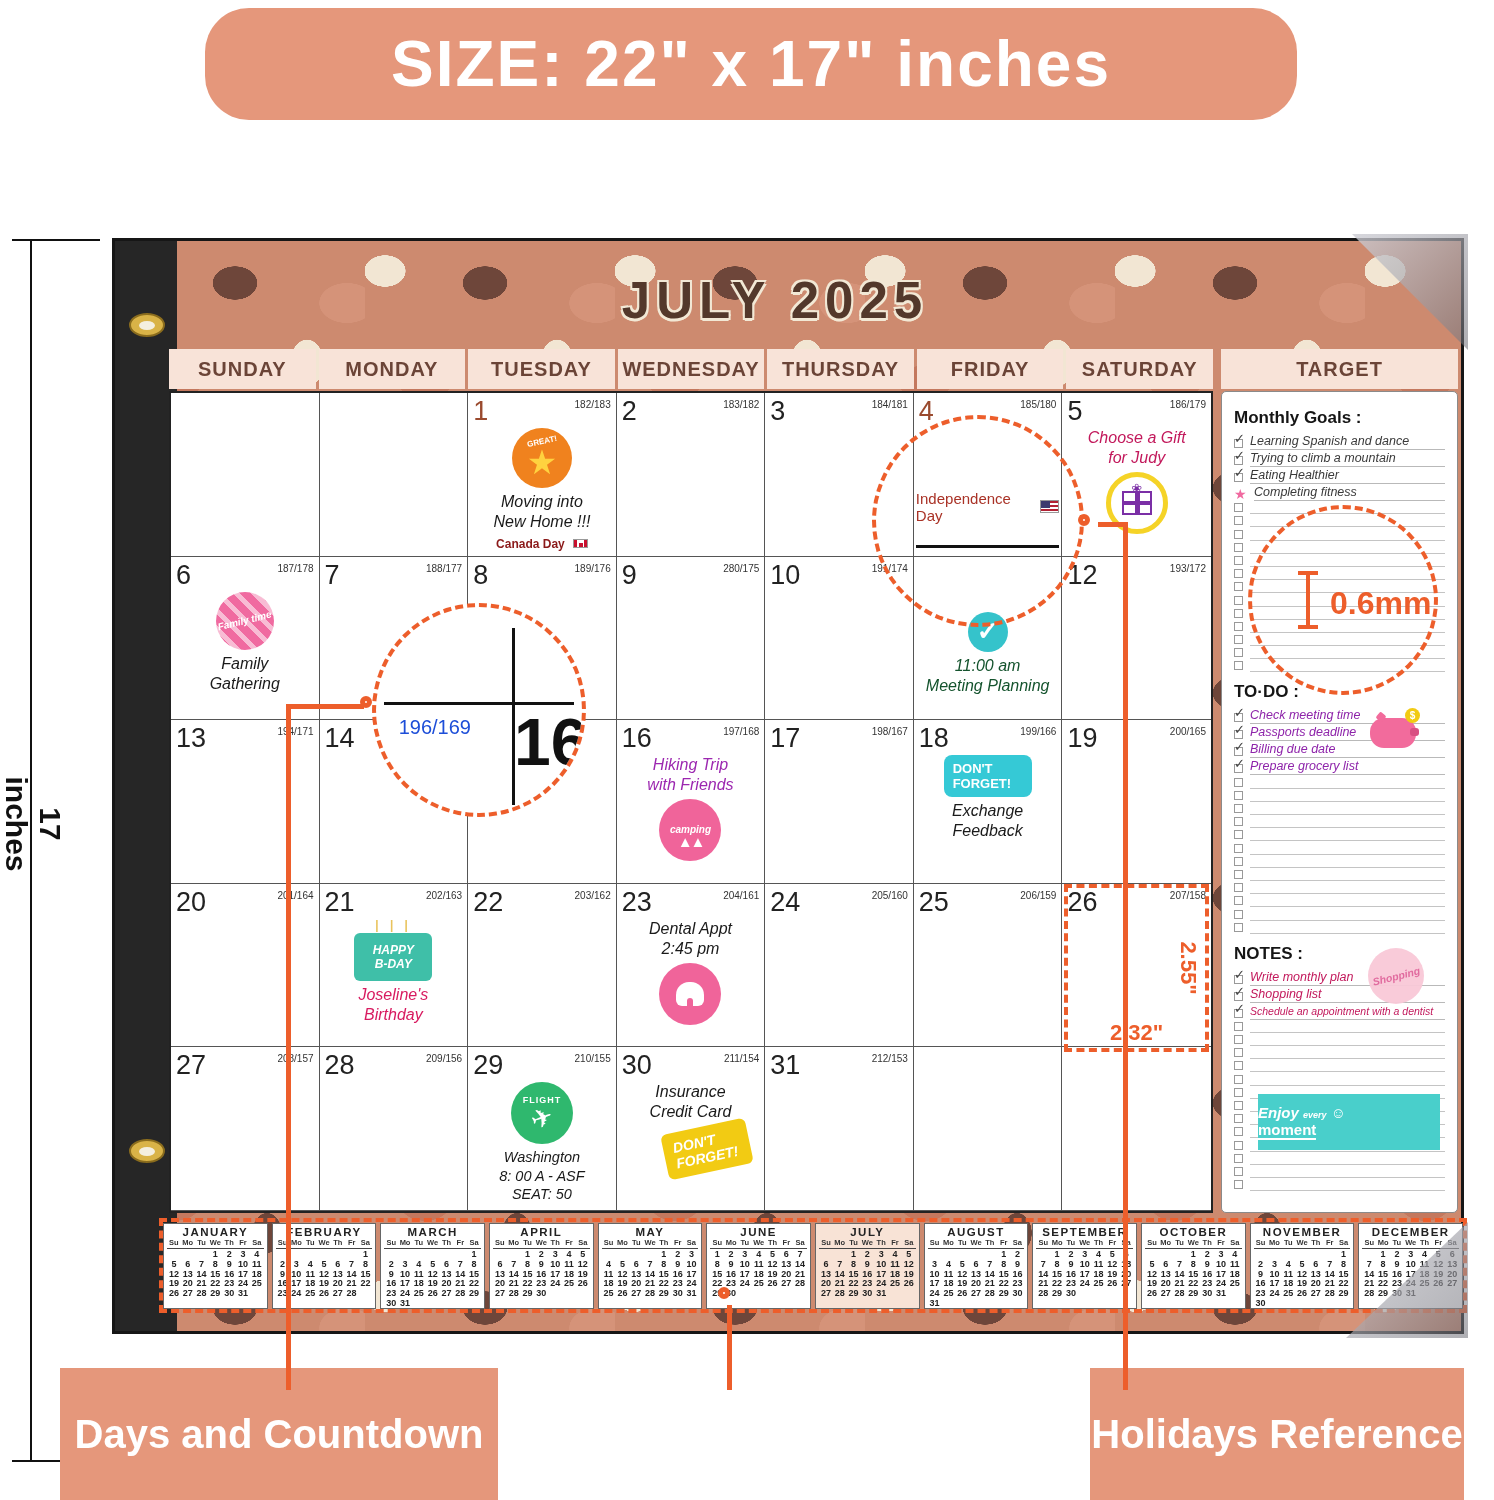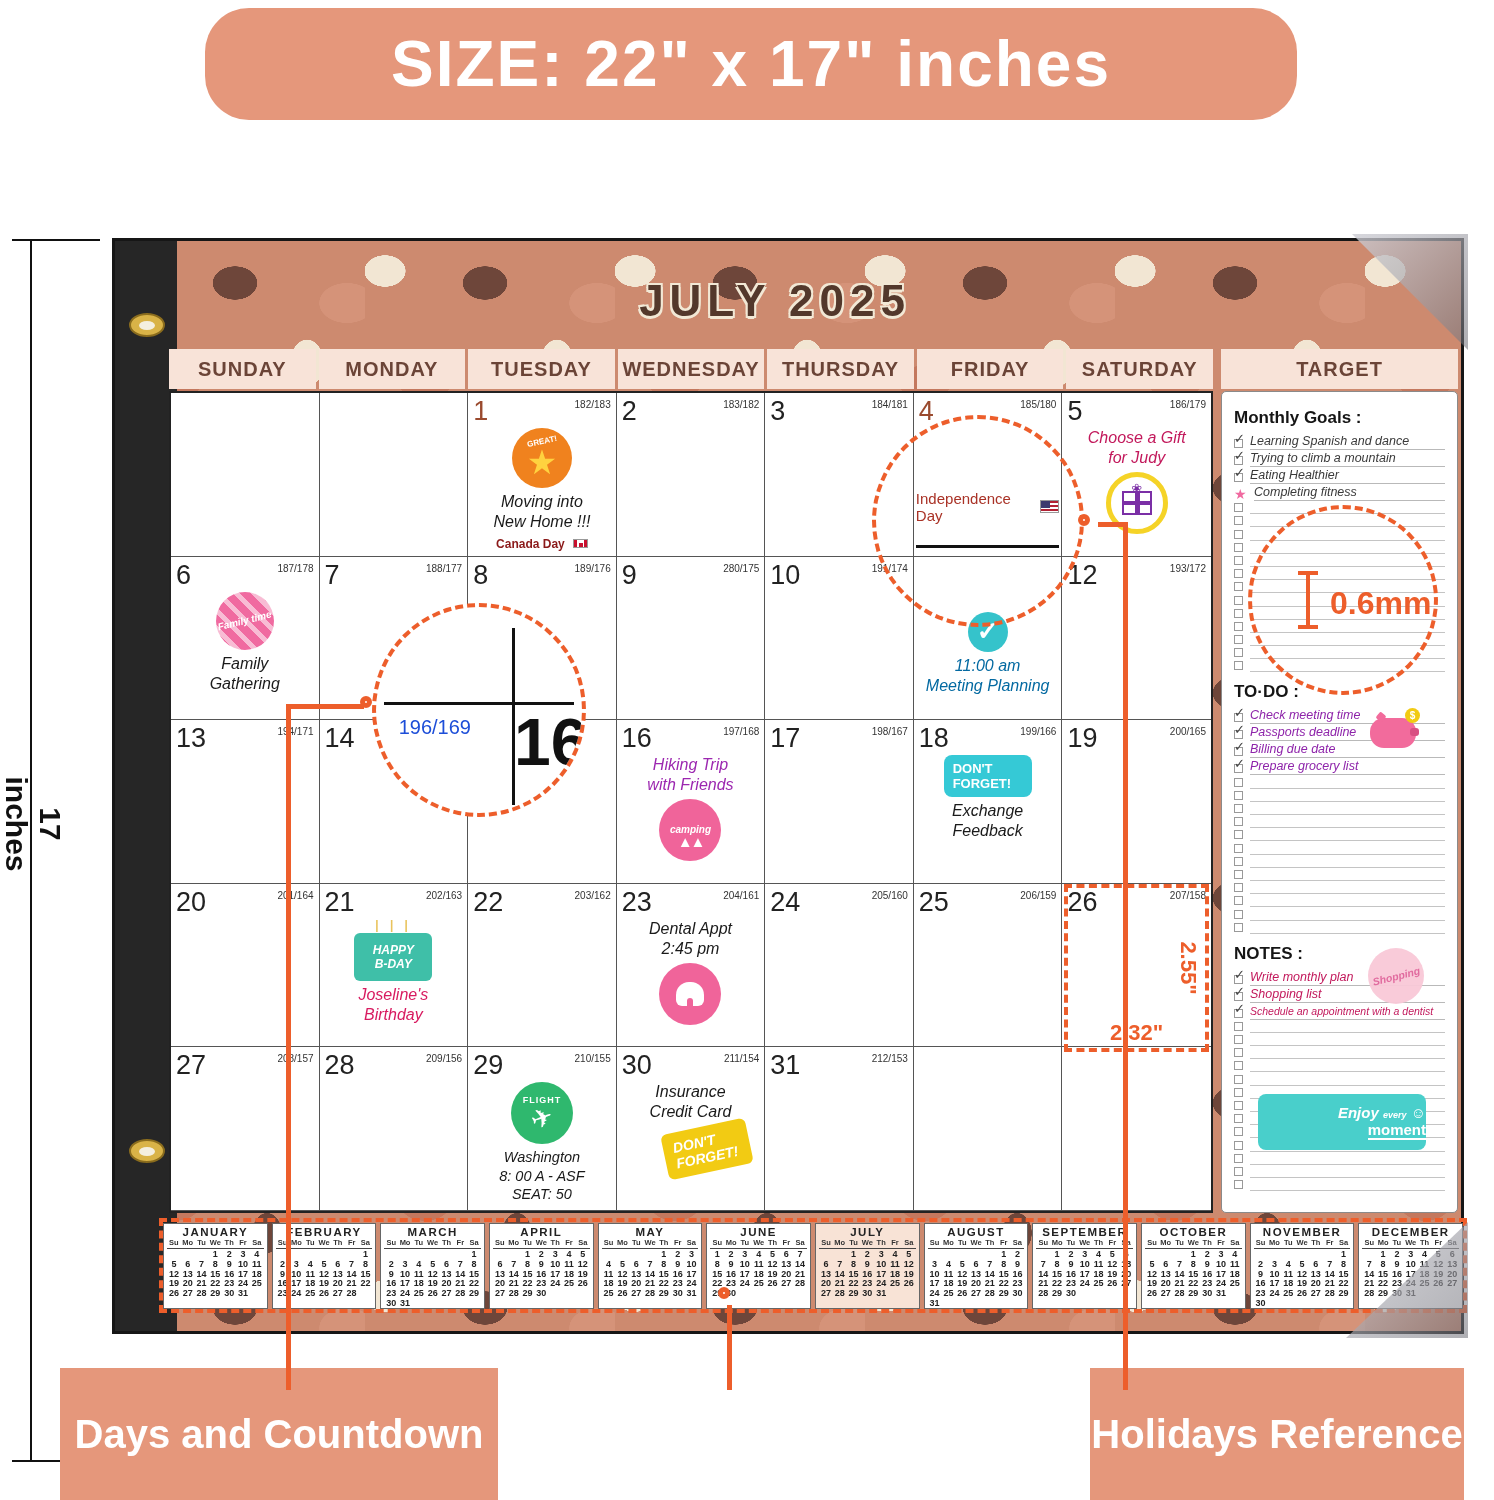--- a/index.html
+++ b/index.html
@@ -32,21 +32,21 @@
       radial-gradient(ellipse 46px 32px at 60px 142px, #C4785E 0 55%, transparent 56%),
       radial-gradient(ellipse 28px 38px at 152px 172px,#6E463A 0 52%, transparent 53%),
       radial-gradient(ellipse 50px 36px at 232px 62px, #D59379 0 55%, transparent 56%);
     background-size:250px 205px; }
   .binding { position:absolute; left:0; top:0; width:62px; height:100%; background:#262626; }
   .grommet { position:absolute; left:14px; width:36px; height:24px; border-radius:50%;
     background:#D9B347; border:2px solid #8a6c1d; display:flex; align-items:center; justify-content:center; }
   .grommet::after { content:""; width:16px; height:9px; border-radius:50%; background:#f4efdf; }
 
   .cal-title { position:absolute; left:330px; top:14px; width:660px; height:92px; text-align:center;
-    font-size:44px; font-weight:900; letter-spacing:6px; color:#53382B; line-height:92px;
+    font-size:51px; font-weight:900; letter-spacing:6px; color:#53382B; line-height:92px;
     text-shadow:-2px -2px 0 #F2E8D5, 2px -2px 0 #F2E8D5, -2px 2px 0 #F2E8D5, 2px 2px 0 #F2E8D5, 0 3px 0 #F2E8D5; }
 
   .day-strip { position:absolute; left:54px; top:108px; width:1044px; height:40px;
     display:grid; grid-template-columns:repeat(7,1fr); gap:3px; }
   .day-box, .target-box { background:#F8E3D8; color:#6B4437; font-weight:700; font-size:20px;
     display:flex; align-items:center; justify-content:center; letter-spacing:1px; }
   .target-box { position:absolute; left:1106px; top:108px; width:237px; height:40px; }
 
   .main-grid { position:absolute; left:54px; top:150px; width:1044px; height:822px;
     background:#fff; border:2px solid #222; display:grid;
@@ -130,22 +130,22 @@
   .notes .sb-text.long { font-size:10.5px; }
   .stk-piggy { position:absolute; left:148px; top:318px; width:52px; height:40px; }
   .piggy-body { position:absolute; left:0; top:8px; width:46px; height:30px; background:#F26B9C; border-radius:14px; }
   .piggy-body::before { content:""; position:absolute; right:-3px; top:10px; width:9px; height:8px; background:#D94F82; border-radius:3px; }
   .piggy-body::after { content:""; position:absolute; left:7px; top:-5px; width:8px; height:8px; background:#F26B9C; border-radius:2px; transform:rotate(40deg); }
   .piggy-coin { position:absolute; right:2px; top:-2px; width:15px; height:15px; border-radius:50%;
     background:#F2CB13; color:#fff; font-size:10px; font-weight:800; text-align:center; line-height:15px; }
   .stk-shopping { position:absolute; left:146px; top:556px; width:56px; height:56px; border-radius:50%;
     background:#F9C9D8; display:flex; align-items:center; justify-content:center; opacity:.95; }
   .stk-shopping .t { color:#E0649A; font-size:10.5px; font-style:italic; font-weight:700; transform:rotate(-14deg); }
-  .stk-enjoy { position:absolute; left:36px; top:702px; width:168px; height:56px; border-radius:8px;
-    background:#49CFCB; color:#fff; display:flex; flex-direction:column; align-items:flex-end; justify-content:center; }
+  .stk-enjoy { position:absolute; left:36px; top:702px; width:182px; height:56px; border-radius:0;
+    background:#49CFCB; color:#fff; display:flex; flex-direction:column; align-items:flex-start; justify-content:center; }
   .stk-enjoy .l1 { font-size:15px; font-weight:800; font-style:italic; }
   .stk-enjoy .l1 .sm { font-size:9px; }
   .stk-enjoy .l2 { font-size:15px; font-weight:700; border-bottom:2px solid #fff; line-height:17px; }
 
   
   .mini-dash { position:absolute; left:44px; top:977px; width:1308px; height:95px; border:4px dashed #ED5E2B; }
   .mini-strip { position:absolute; left:48px; top:982px; width:1300px; height:86px; display:flex; gap:4px; }
   .mm { flex:1; background:#fff; border:1px solid #666; padding:2px 3px 1px 3px; }
   .mm.hl { background:#F8E3D6; }
   .mm-title { font-size:11.5px; font-weight:700; letter-spacing:1.5px; text-align:center; color:#222; }
@@ -333,21 +333,21 @@
             <span class="cd">191/174</span>
           </div>
           <div class="cell-body"></div>
         </div>
         <div class="cell">
           <div class="cell-head">
             <span class="date-num"></span>
           </div>
           <div class="cell-body" style="margin-top: 52px;">
             <div class="stk stk-check">✓</div>
-            <div class="note" style="color: #0369a1; text-align: center;">
+            <div class="note" style="color: #14532d; text-align: center;">
               <div>11:00 am</div>
               <div>Meeting Planning</div>
             </div>
           </div>
         </div>
         <div class="cell">
           <div class="cell-head">
             <span class="date-num">12</span>
             <span class="cd">193/172</span>
           </div>

